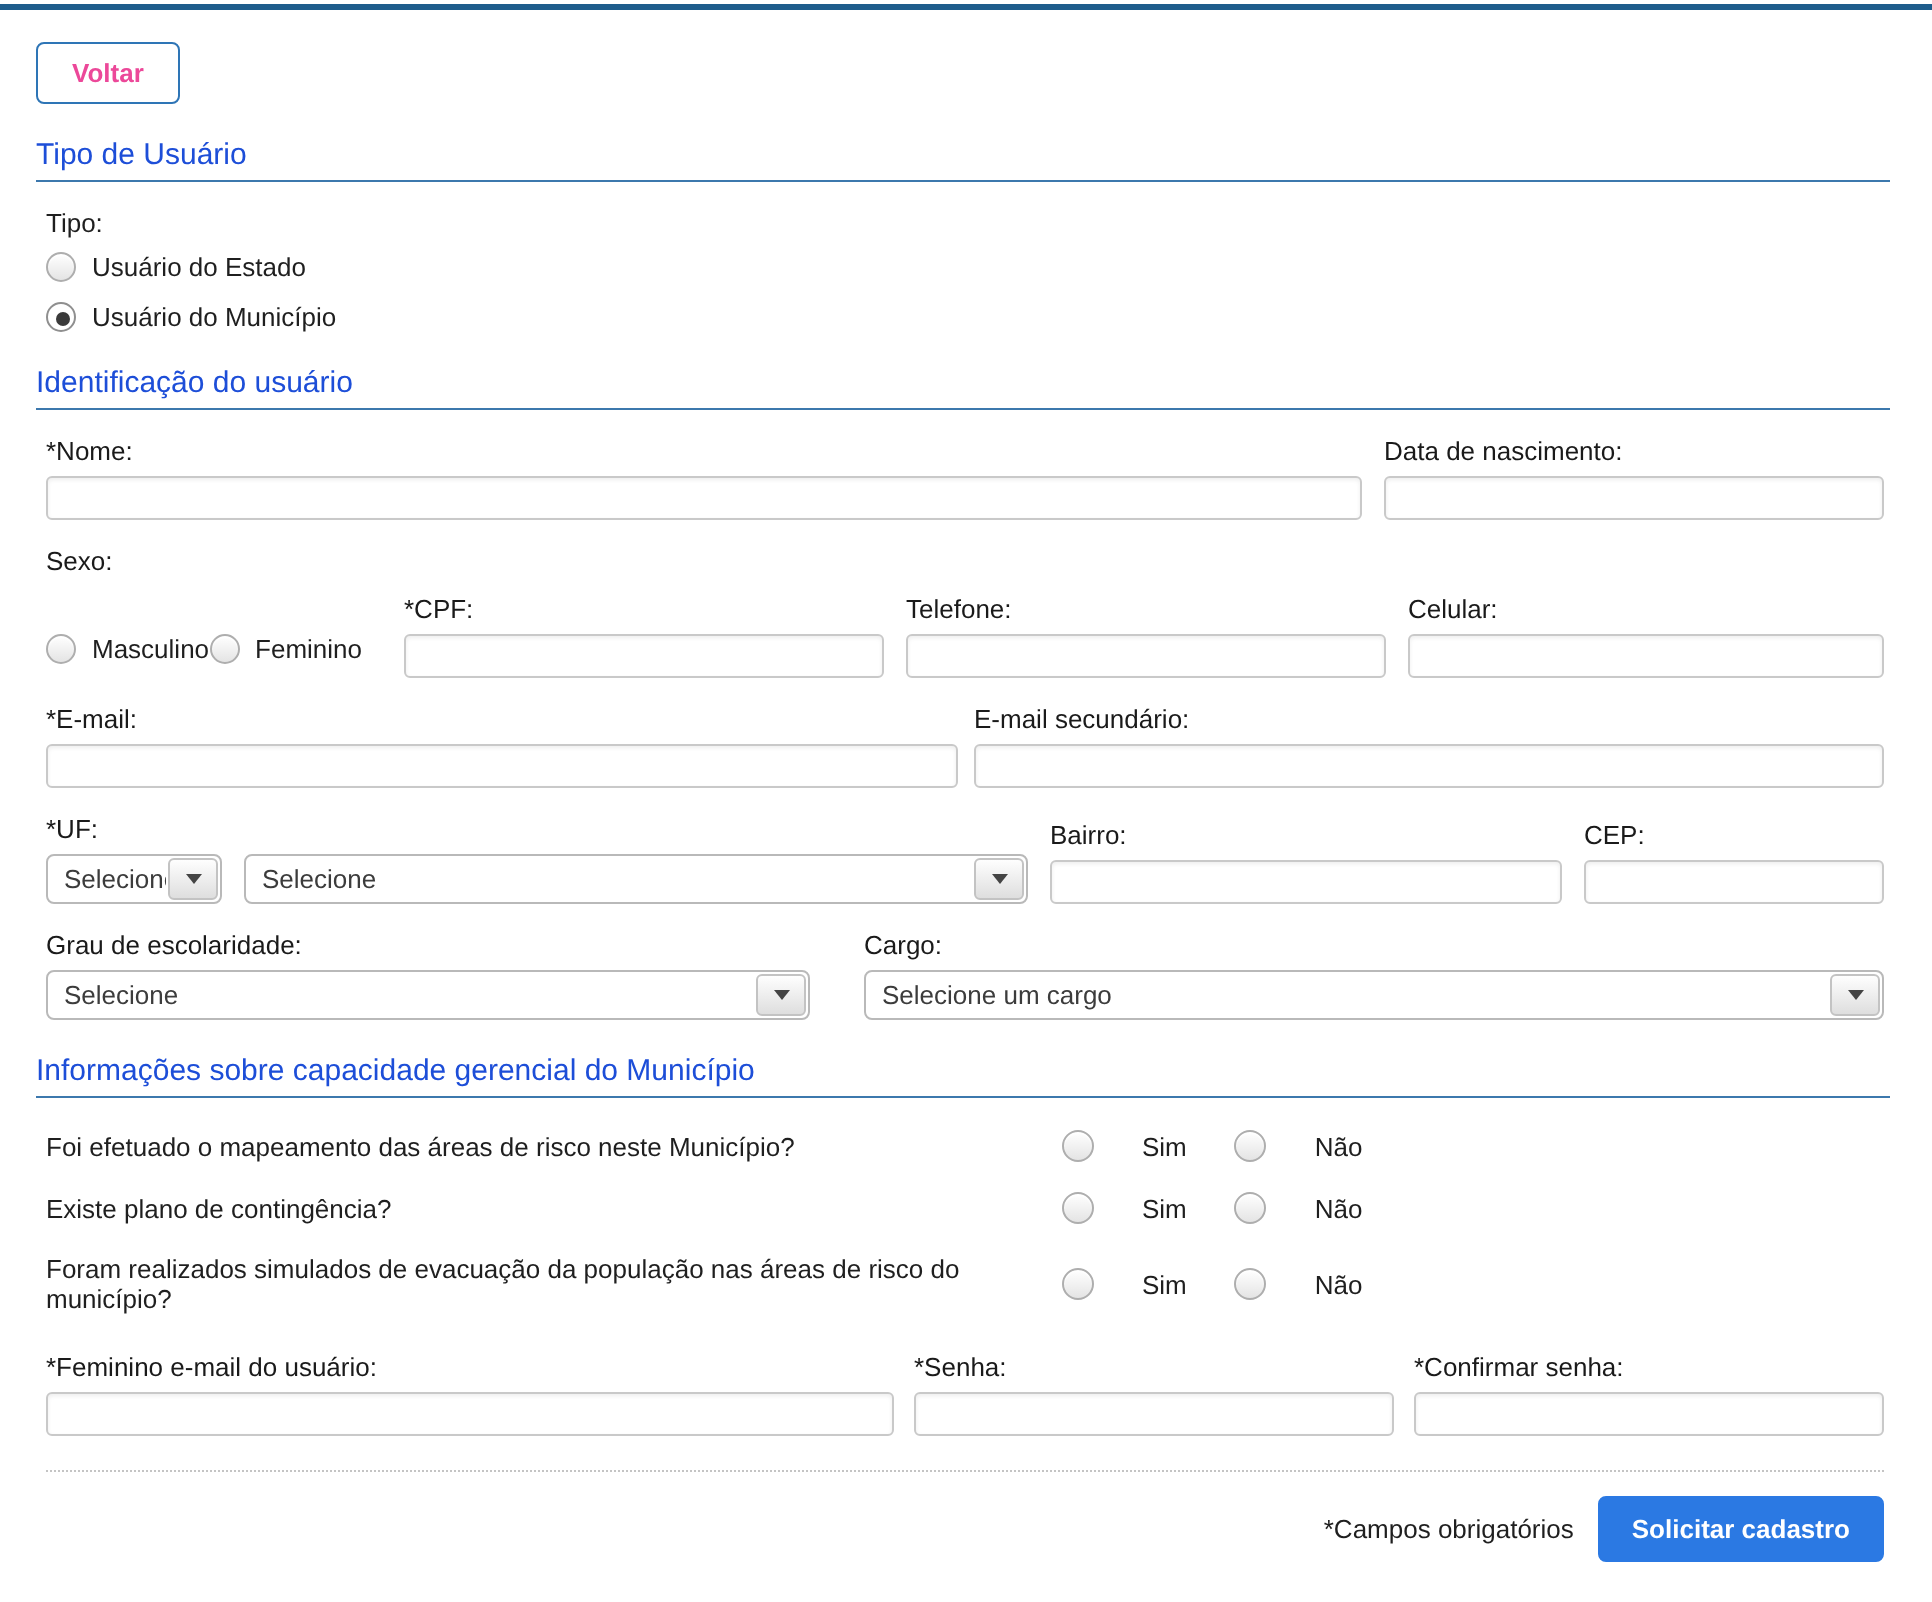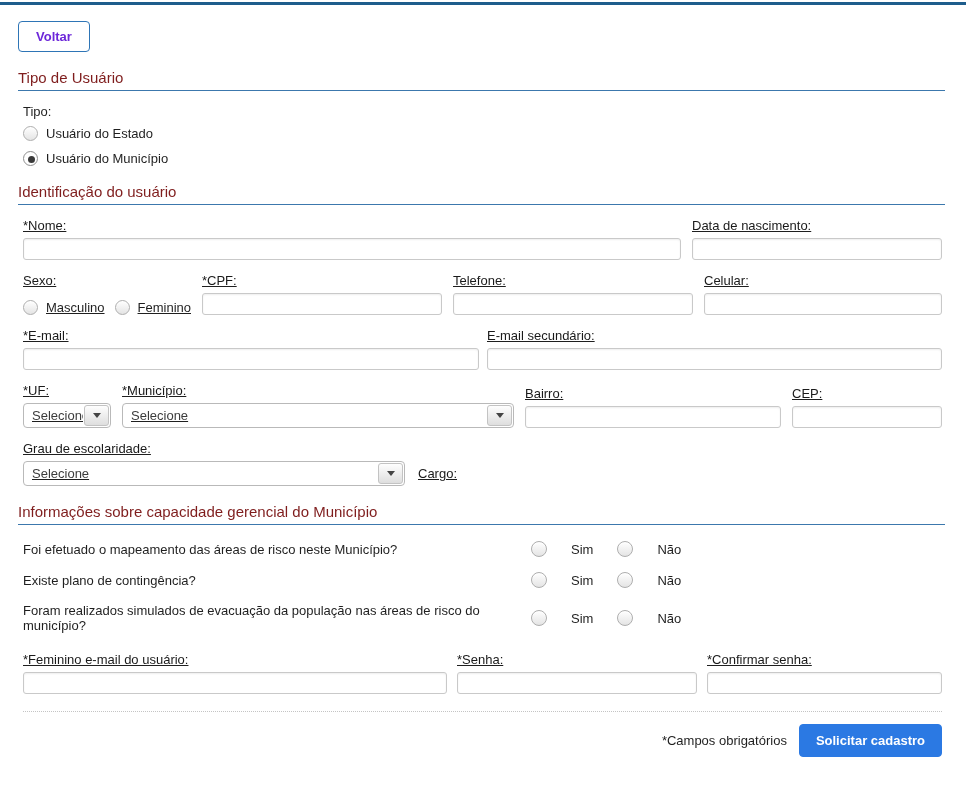--- a/index.html
+++ b/index.html
@@ -14,40 +14,40 @@
   .topbar { height:3px; background:#1e5d8c; margin-top:2px; }
   .content { padding: 13px 24px 0 23px; }
 
   .btn-voltar {
     display:inline-block;
     margin: 3px 0 4px -5px;
     padding: 7px 17px;
     background:#fff;
     border:1px solid #2e75b6;
     border-radius:4px;
-    color:#6d28d9;
+    color:#ec4899;
     font-weight:bold;
     font-size:13px;
     font-family:inherit;
     cursor:pointer;
   }
 
   .section-title {
     font-size:15px;
     font-weight:normal;
-    color:#7f1d1d;
+    color:#1d4ed8;
     margin: 17px -3px 13px -5px;
     padding: 0 0 4px 0;
     border-bottom: 1px solid #3c78ad;
   }
   .section-title.first { margin-top: 13px; }
 
   .field { display:flex; flex-direction:column; justify-content:flex-end; }
   .field > label { margin-bottom:5px; color:#1a1a1a; }
-  .row { display:flex; gap:11px; margin-bottom:13px;text-decoration:underline; }
+  .row { display:flex; gap:11px; margin-bottom:13px; }
 
   input.text {
     height:22px;
     width:100%;
     padding: 2px 6px;
     border:1px solid #c9c9c9;
     border-radius:3px;
     box-shadow: inset 0 1px 2px rgba(0,0,0,0.07);
     font:inherit;
     color:#333;
@@ -87,21 +87,21 @@
   .radio.checked { background:#fff; border-color:#8f8f8f; }
   .radio.checked::after {
     content:""; position:absolute; left:4px; top:4px; width:7px; height:7px;
     border-radius:50%; background:#3a3a3a;
   }
 
   .tipo-group { margin-bottom: 6px; }
   .tipo-group > label { display:block; margin-bottom:7px; }
   .tipo-group .radio-option { margin-bottom:10px; }
 
-  .sexo-options { display:flex; align-items:flex-end; gap:10px; height:22px; }
+  .sexo-options { display:flex; align-items:flex-start; height:22px;margin-top:24px; }
 
   .questions { margin-top:16px; }
   .question-row { display:flex; align-items:center; margin-bottom:15px; }
   .question-text { width:508px; padding-right:10px; }
   .yn { display:flex; align-items:center; gap:24px; cursor:pointer; }
   .yn + .yn { margin-left:24px; }
   .yn .radio { width:16px; height:16px; }
 
   .cred-row { margin-top:19px; margin-bottom:0; }
 
@@ -216,51 +216,56 @@
       <div class="field f-uf">
         <label>*UF:</label>
         <div class="combobox">
           <span class="cb-text">Selecione</span>
           <span class="cb-btn">
               <span class="cb-arrow"></span>
             </span>
         </div>
       </div>
       <div class="field f-mun">
-        <label>*Município:</label>
         <div class="combobox">
           <span class="cb-text">Selecione</span>
           <span class="cb-btn">
               <span class="cb-arrow"></span>
             </span>
         </div>
       </div>
       <div class="field f-bairro">
         <label>Bairro:</label>
         <input class="text" type="text" value="" style="">
       </div>
       <div class="field f-cep">
         <label>CEP:</label>
         <input class="text" type="text" value="" style="">
       </div>
     </div>
 
 
-    <div class="row" style="gap:13px;">
+    <div class="row" style="gap:27px;">
       <div class="field f-grau">
         <label>Grau de escolaridade:</label>
         <div class="combobox">
           <span class="cb-text">Selecione</span>
           <span class="cb-btn">
               <span class="cb-arrow"></span>
             </span>
         </div>
       </div>
       <div class="field f-cargo">
         <label>Cargo:</label>
+        <div class="combobox">
+          <span class="cb-text">Selecione um cargo</span>
+          <span class="cb-btn">
+              <span class="cb-arrow"></span>
+            </span>
+        </div>
       </div>
     </div>
 
     
     <h2 class="section-title">Informações sobre capacidade gerencial do Município</h2>
 
     <div class="questions">
       <div class="question-row">
         <span class="question-text">Foi efetuado o mapeamento das áreas de risco neste Município?</span>
         <span class="yn">

